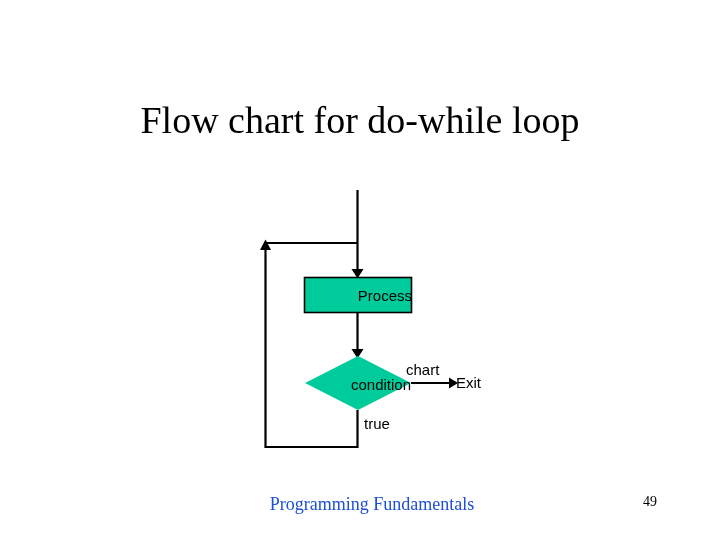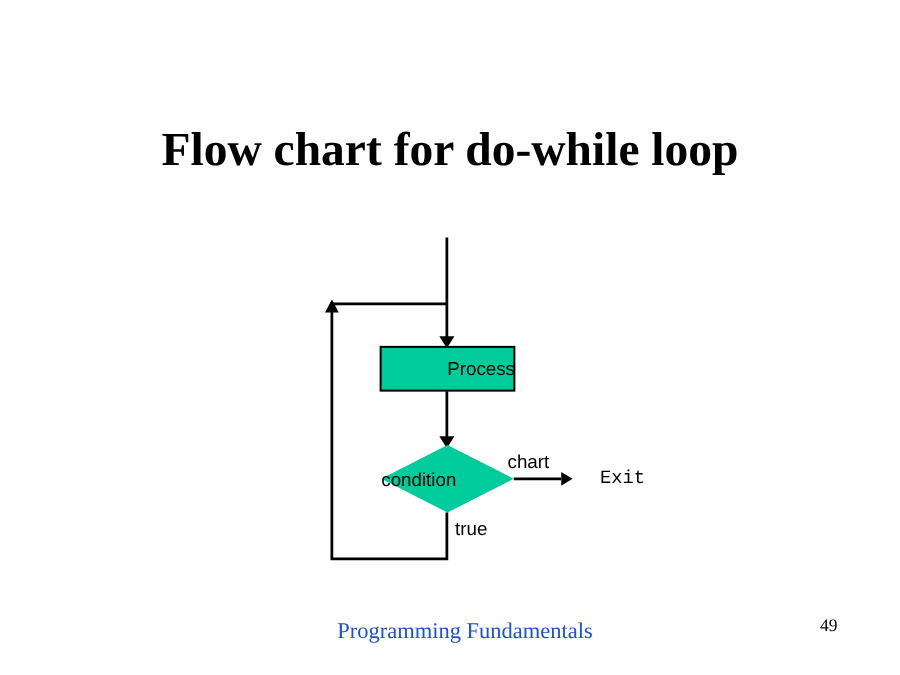--- a/index.html
+++ b/index.html
@@ -16,21 +16,21 @@
     font-family: "Liberation Sans", sans-serif;
   }
   #slide-title {
     position: absolute;
     left: 0;
     top: 98px;
     width: 720px;
     text-align: center;
     font-family: "Liberation Serif", serif;
     font-size: 38px;
-    font-weight: bold;
+    font-weight: normal;
     color: #000000;
     letter-spacing: 0px;
     white-space: nowrap;
   }
   #chart-canvas {
     position: absolute;
     left: 0;
     top: 0;
     width: 720px;
     height: 540px;
@@ -52,30 +52,29 @@
   #process-label {
     left: 304px;
     top: 287px;
     width: 108px;
     text-align: right;
   }
   #condition-label {
     left: 305px;
     top: 376px;
     width: 106px;
-    text-align: left;
+    text-align: right;
   }
   #label-false {
     left: 406px;
     top: 361px;
   }
   #label-exit {
-    left: 480px;
+    left: 456px;
     top: 374px;
-    font-family: Liberation Mono, monospace;
   }
   #label-true {
     left: 364px;
     top: 415px;
     text-align: center;
   }
   #footer-text {
     position: absolute;
     left: 0;
     top: 494px;
@@ -84,21 +83,21 @@
     font-family: "Liberation Serif", serif;
     font-size: 18px;
     color: #1d4ed8;
     margin-left: 12px;
   }
   #footer-page-number {
     position: absolute;
     left: 630px;
     top: 494px;
     width: 40px;
-    text-align: right;
+    text-align: center;
     font-family: "Liberation Serif", serif;
     font-size: 14px;
     color: #000000;
   }
 </style>
 </head>
 <body>
 
 <div id="slide">
 

